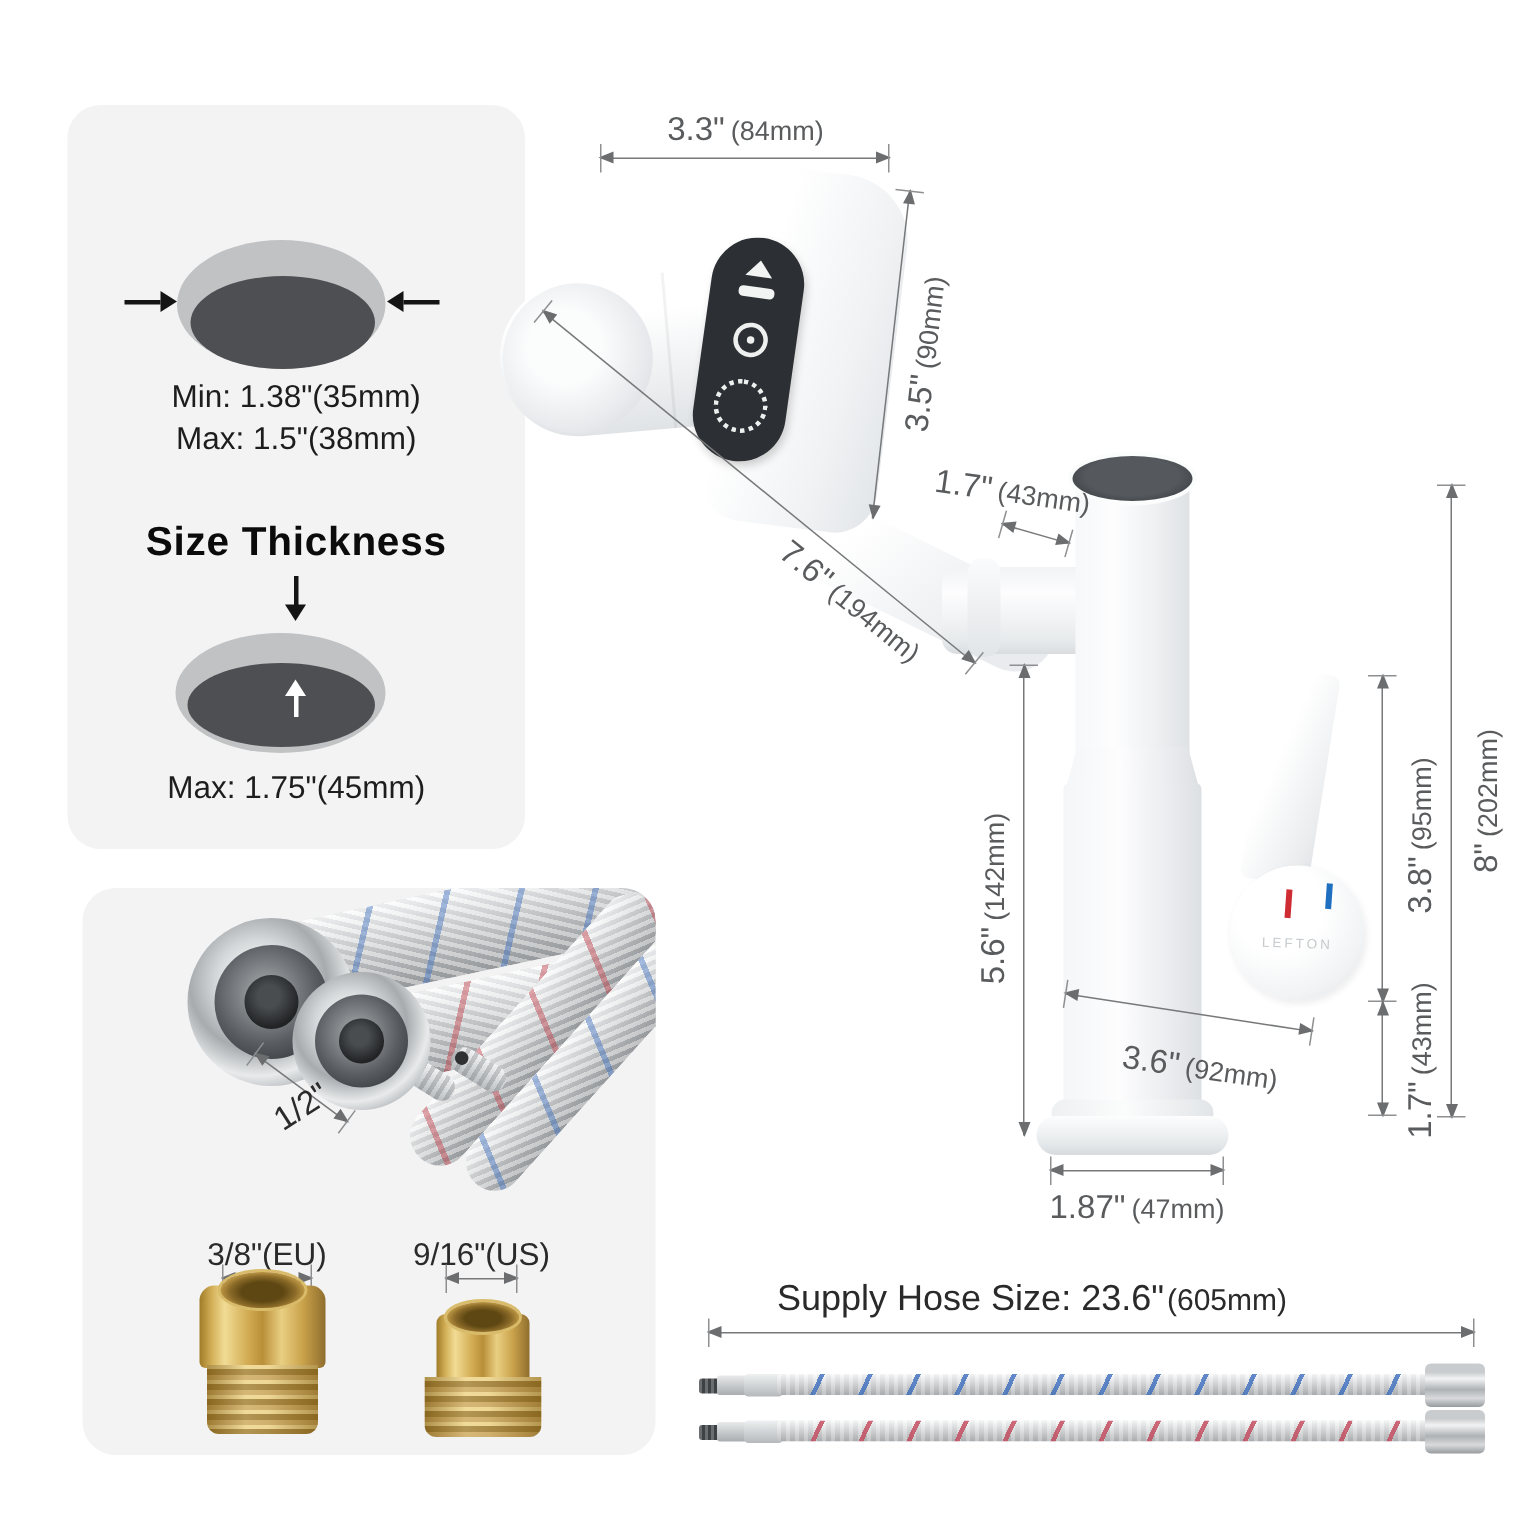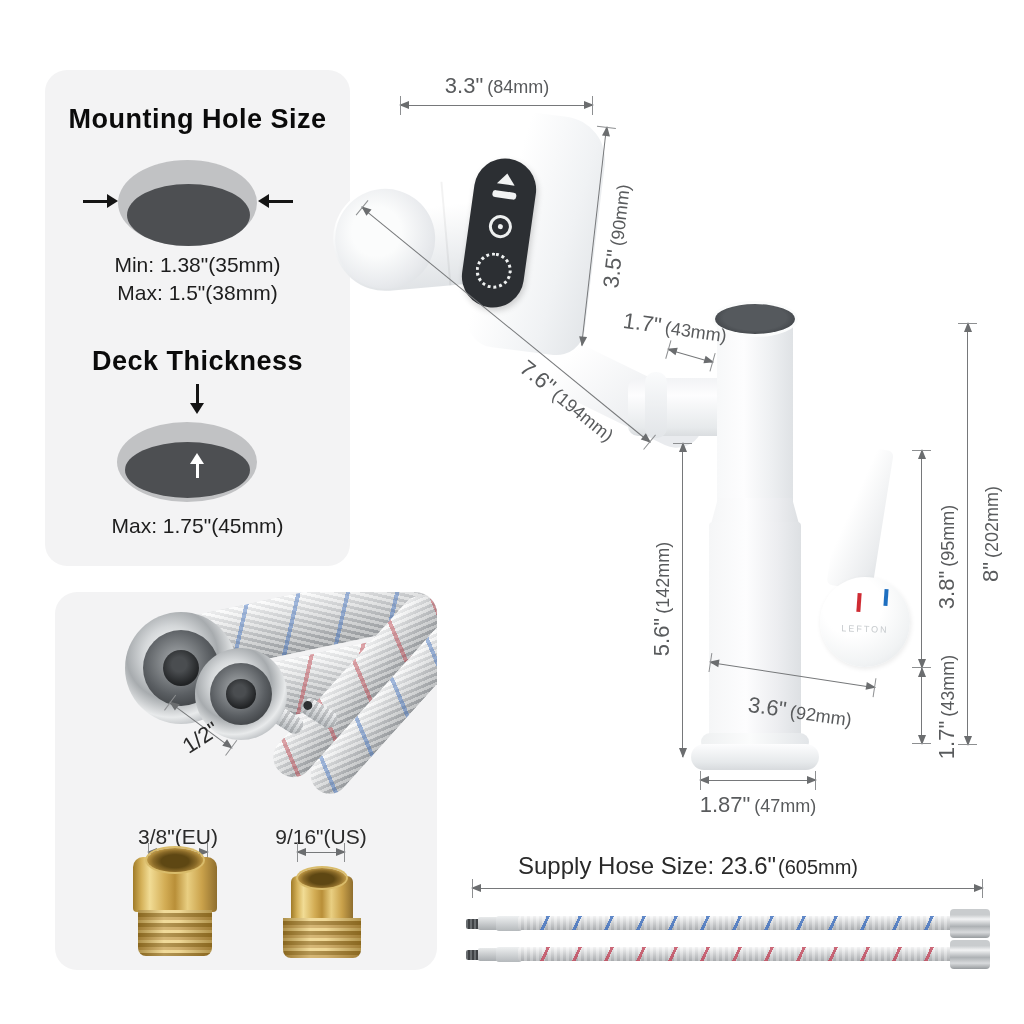--- a/index.html
+++ b/index.html
@@ -117,31 +117,30 @@
         background:linear-gradient(180deg,#e8eaeb,#a9adb0);}
   .sh-ferrule{position:absolute;width:26px;height:15px;border-radius:3px;
         background:linear-gradient(180deg,#eef0f1,#b5b9bc);}
 </style>
 </head>
 <body>
 
 <div id="stage">
 
   <div class="panel" style="left:45px;top:70px;width:305px;height:496px;">
-    <div class="panel-title" style="top:34px;">Mounting Hole Size</div>
     <div class="hole-outer" style="left:73px;top:90px;width:139px;height:86px;"></div>
     <div class="hole-inner" style="left:82px;top:114px;width:123px;height:62px;"></div>
     <div class="blk-line" style="left:38px;top:130px;width:24px;height:3px;"></div>
     <div class="tri" style="left:62px;top:124px;border-top:7px solid transparent;border-bottom:7px solid transparent;border-left:11px solid #141414;"></div>
     <div class="blk-line" style="left:224px;top:130px;width:24px;height:3px;"></div>
     <div class="tri" style="left:213px;top:124px;border-top:7px solid transparent;border-bottom:7px solid transparent;border-right:11px solid #141414;"></div>
     <div class="spec-text" style="top:183px;">Min: 1.38"(35mm)</div>
     <div class="spec-text" style="top:211px;">Max: 1.5"(38mm)</div>
 
-    <div class="panel-title" style="top:276px;">Deck Thickness</div>
+    <div class="panel-title" style="top:276px;">Size Thickness</div>
     <div class="blk-line" style="left:151px;top:314px;width:3px;height:20px;"></div>
     <div class="tri" style="left:145px;top:333px;border-left:7px solid transparent;border-right:7px solid transparent;border-top:11px solid #141414;"></div>
     <div class="hole-outer" style="left:72px;top:352px;width:140px;height:80px;"></div>
     <div class="hole-inner" style="left:80px;top:372px;width:125px;height:56px;"></div>
     <div style="position:absolute;left:151px;top:392px;width:3px;height:16px;background:#fff;"></div>
     <div class="tri" style="left:145px;top:383px;border-left:7px solid transparent;border-right:7px solid transparent;border-bottom:11px solid #ffffff;"></div>
     <div class="spec-text" style="top:444px;">Max: 1.75"(45mm)</div>
   </div>
 
   <div class="panel" style="left:55px;top:592px;width:382px;height:378px;overflow:hidden;">

